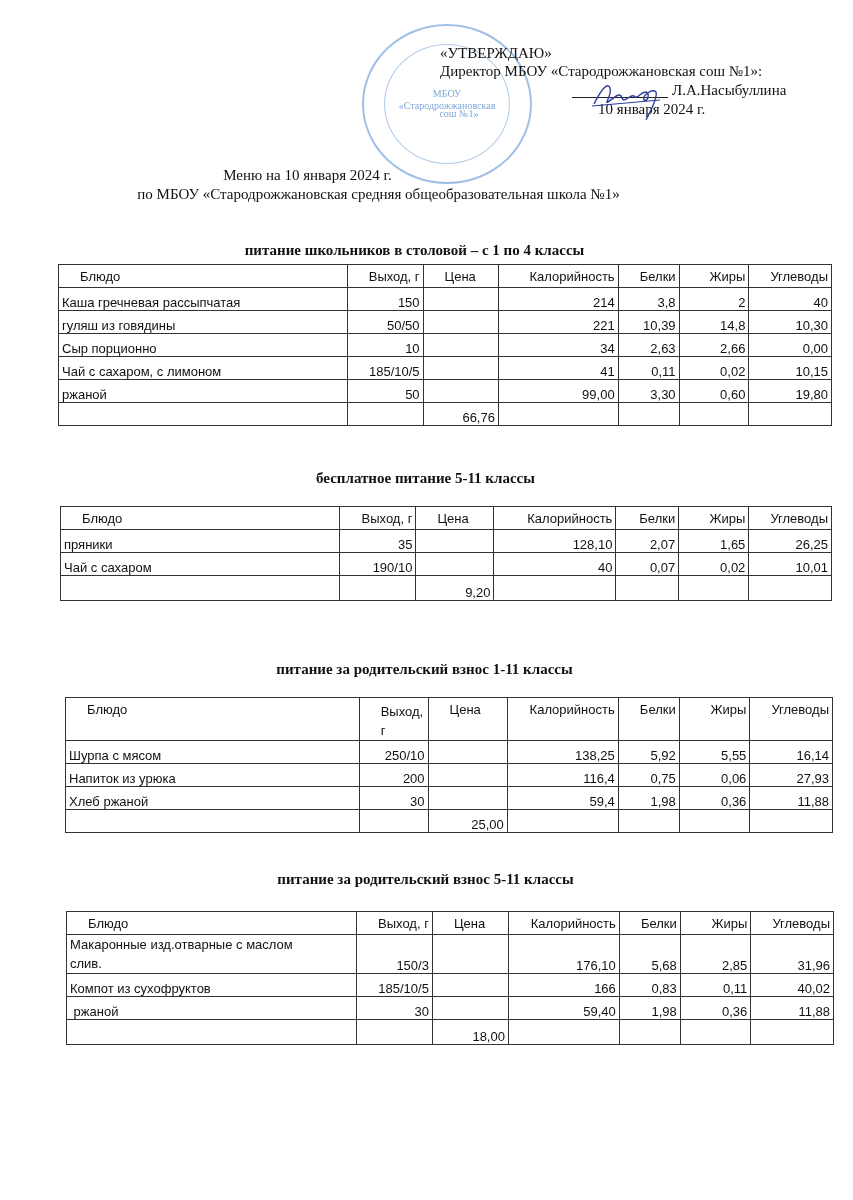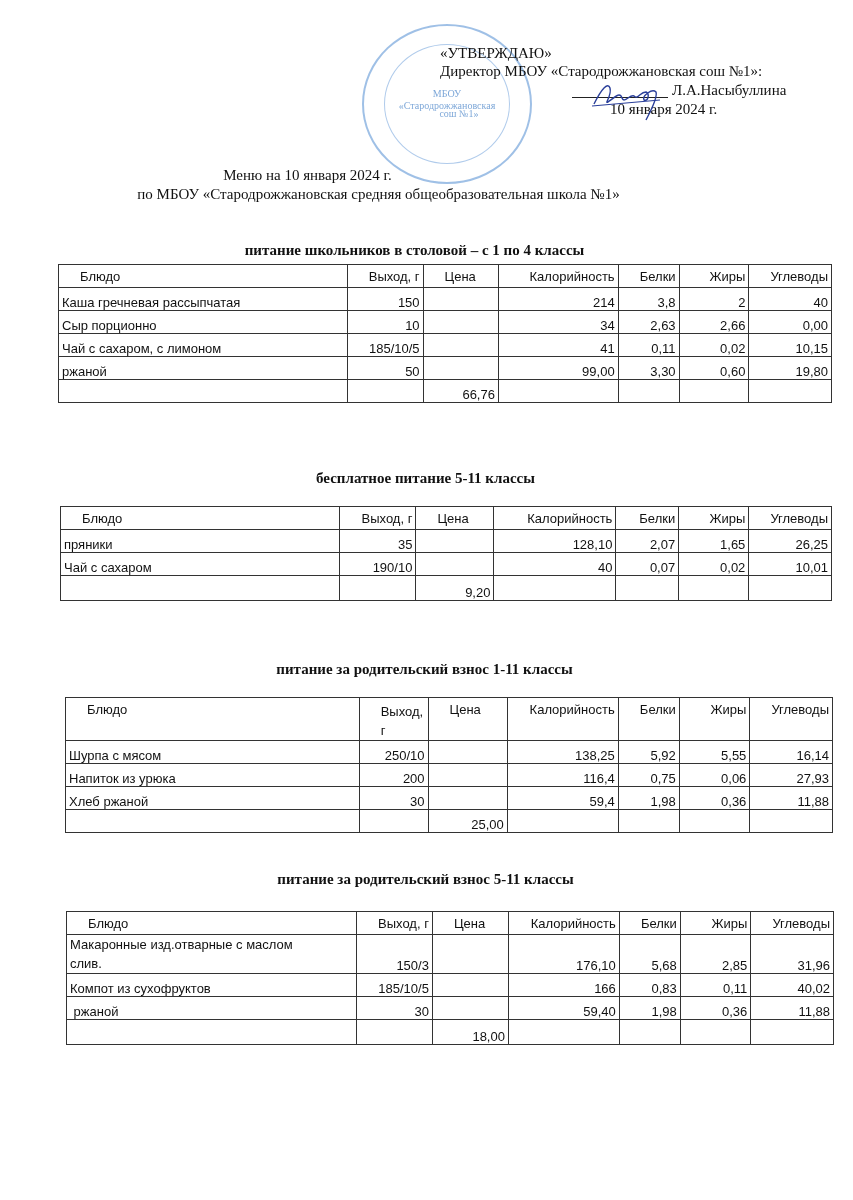--- a/index.html
+++ b/index.html
@@ -43,21 +43,21 @@
   <div class="stamp-inner"></div>
   <div class="stamp-text" style="top:62px;">МБОУ</div>
   <div class="stamp-text" style="top:74px;">«Стародрожжановская</div>
   <div class="stamp-text" style="top:82px;margin-left:12px;">сош №1»</div>
 </div>
 
 <div class="approval">
   <div class="l1">«УТВЕРЖДАЮ»</div>
   <div class="l2">Директор МБОУ «Стародрожжановская сош №1»:</div>
   <div class="l3" style="left:232px;">Л.А.Насыбуллина</div>
-  <div class="l4" style="left:170px;">10 января 2024 г.</div>
+  <div class="l4" style="left:158px;">10 января 2024 г.</div>
 </div>
 <div class="sig-line"></div>
 <svg class="signature" width="80" height="45" viewBox="0 0 80 45">
   <path d="M4 26 C 12 10, 18 4, 20 10 C 22 18, 14 26, 18 24 C 26 18, 30 14, 32 20 C 34 26, 40 16, 44 18 C 48 22, 50 14, 56 14 C 60 16, 58 24, 54 22 C 52 18, 62 10, 66 14 C 68 20, 60 34, 56 42" fill="none" stroke="#2a3f9a" stroke-width="1.4"></path>
   <path d="M2 28 L 70 22" fill="none" stroke="#2a3f9a" stroke-width="1.1"></path>
 </svg>
 
 <div class="title1"><span>Меню на 10  января 2024 г.</span></div>
 <div class="title2"><span>по МБОУ «Стародрожжановская  средняя общеобразовательная школа №1»</span></div>
 
@@ -85,20 +85,29 @@
   <tr>
     <td class="left">Каша гречневая рассыпчатая</td>
     <td class="num">150</td>
     <td class="num"></td>
     <td class="num">214</td>
     <td class="num">3,8</td>
     <td class="num">2</td>
     <td class="num">40</td>
   </tr>
   <tr>
+    <td class="left">гуляш из говядины</td>
+    <td class="num">50/50</td>
+    <td class="num"></td>
+    <td class="num">221</td>
+    <td class="num">10,39</td>
+    <td class="num">14,8</td>
+    <td class="num">10,30</td>
+  </tr>
+  <tr>
     <td class="left">Сыр порционно</td>
     <td class="num">10</td>
     <td class="num"></td>
     <td class="num">34</td>
     <td class="num">2,63</td>
     <td class="num">2,66</td>
     <td class="num">0,00</td>
   </tr>
   <tr>
     <td class="left">Чай с сахаром, с лимоном</td>

